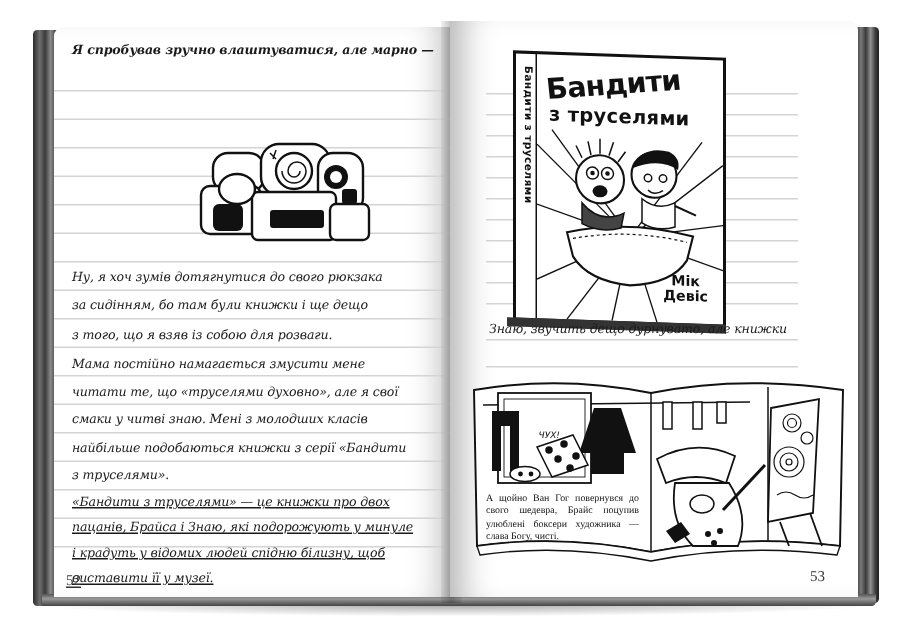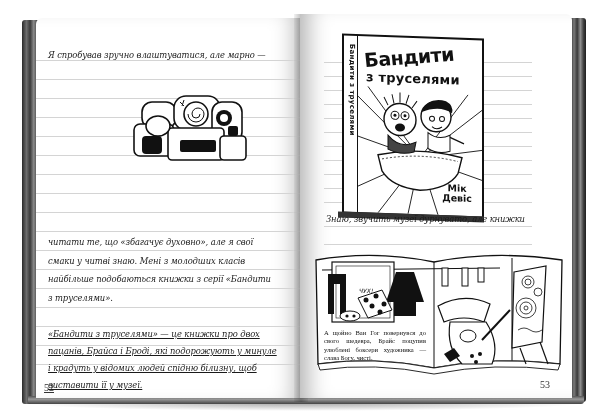--- a/index.html
+++ b/index.html
@@ -141,21 +141,21 @@
     <div class="ruled" style="top:194px"></div>
     <div class="ruled" style="top:213px"></div>
     <div class="ruled" style="top:232px"></div>
     <div class="ruled" style="top:251px"></div>
     <div class="ruled" style="top:270px"></div>
     <div class="ruled" style="top:289px"></div>
     <div class="ruled" style="top:308px"></div>
     <div class="ruled" style="top:327px"></div>
     <div class="ruled" style="top:346px"></div>
 
-    <div class="hand" style="left:12px; top:28px;">
+    <div class="hand" style="left:12px; top:6px;font-weight:bold;">
       <span class="ln">Я спробував зручно влаштуватися, але марно —</span>
     </div>
 
     <svg class="luggage" viewBox="0 0 130 78">
       <g fill="#fff" stroke="#111" stroke-width="1.6">
         <rect x="18" y="14" width="34" height="26" rx="10"></rect>
         <rect x="50" y="8" width="46" height="34" rx="12"></rect>
         <circle cx="72" cy="26" r="12"></circle>
         <rect x="88" y="14" width="30" height="40" rx="10"></rect>
         <rect x="10" y="36" width="40" height="32" rx="6"></rect>
@@ -169,31 +169,37 @@
       </g>
       <g fill="#111">
         <circle cx="100" cy="30" r="8"></circle>
         <rect x="18" y="48" width="20" height="18" rx="4"></rect>
         <rect x="56" y="52" width="36" height="12" rx="2"></rect>
         <rect x="104" y="38" width="10" height="10" rx="2"></rect>
       </g>
       <circle cx="100" cy="30" r="4" fill="#fff"></circle>
     </svg>
 
+    <div class="hand" style="left:12px; top:157px;">
+      <span class="ln">Ну, я хоч зумів дотягнутися до свого рюкзака</span>
+      <span class="ln">за сидінням, бо там були книжки і ще дещо</span>
+      <span class="ln">з того, що я взяв із собою для розваги.</span>
+    </div>
 
     <div class="hand" style="left:12px; top:215px; line-height:18.6px;">
-      <span class="ln">читати те, що «збагачує духовно», але я свої</span>
+      <span class="ln">Мама постійно намагається змусити мене</span>
+      <span class="ln">читати те, що «труселями духовно», але я свої</span>
       <span class="ln">смаки у читві знаю. Мені з молодших класів</span>
       <span class="ln">найбільше подобаються книжки з серії «Бандити</span>
       <span class="ln">з труселями».</span>
     </div>
 
     <div class="hand" style="left:12px; top:308px; line-height:17px;text-decoration:underline;">
       <span class="ln">«Бандити з труселями» — це книжки про двох</span>
-      <span class="ln">пацанів, Брайса і Броді, які подорожують у минуле</span>
+      <span class="ln">пацанів, Брайса і Знаю, які подорожують у минуле</span>
       <span class="ln">і крадуть у відомих людей спідню білизну, щоб</span>
       <span class="ln">виставити її у музеї.</span>
     </div>
 
     <div class="page-num" style="left:8px; top:364px;text-decoration:underline;">52</div>
   </div>
 
   <div class="gutter"></div>
 
   <div class="page page-right">
@@ -253,21 +259,21 @@
       <div class="cover-title">Бандити</div>
       <div class="cover-sub">з труселями</div>
       <div class="cover-author">
         <div>Мік</div>
         <div>Девіс</div>
       </div>
     </div>
     <div class="cover-bottom"></div>
 
     <div class="hand" style="left:26px; top:196px; line-height:18px;">
-      <span class="ln">Знаю, звучить музеї дурнувато, але книжки</span>
+      <span class="ln">Знаю, звучить дещо дурнувато, але книжки</span>
     </div>
 
     <div class="comic">
       <svg style="position:absolute;left:0;top:0;width:250px;height:125px" viewBox="0 0 250 125">
 
         <path d="M2 8 Q60 -2 120 10 Q180 -2 248 8 L246 112 Q180 104 120 116 Q60 104 4 112 Z" fill="#fff" stroke="#111" stroke-width="1.3"></path>
         <line x1="120" y1="10" x2="120" y2="116" stroke="#111" stroke-width="1"></line>
         <line x1="198" y1="6" x2="198" y2="110" stroke="#111" stroke-width="1"></line>
         <path d="M4 112 Q60 104 120 116 Q180 104 246 112 L244 118 Q180 110 120 122 Q60 110 6 118 Z" fill="#fff" stroke="#111" stroke-width="0.9"></path>
 

